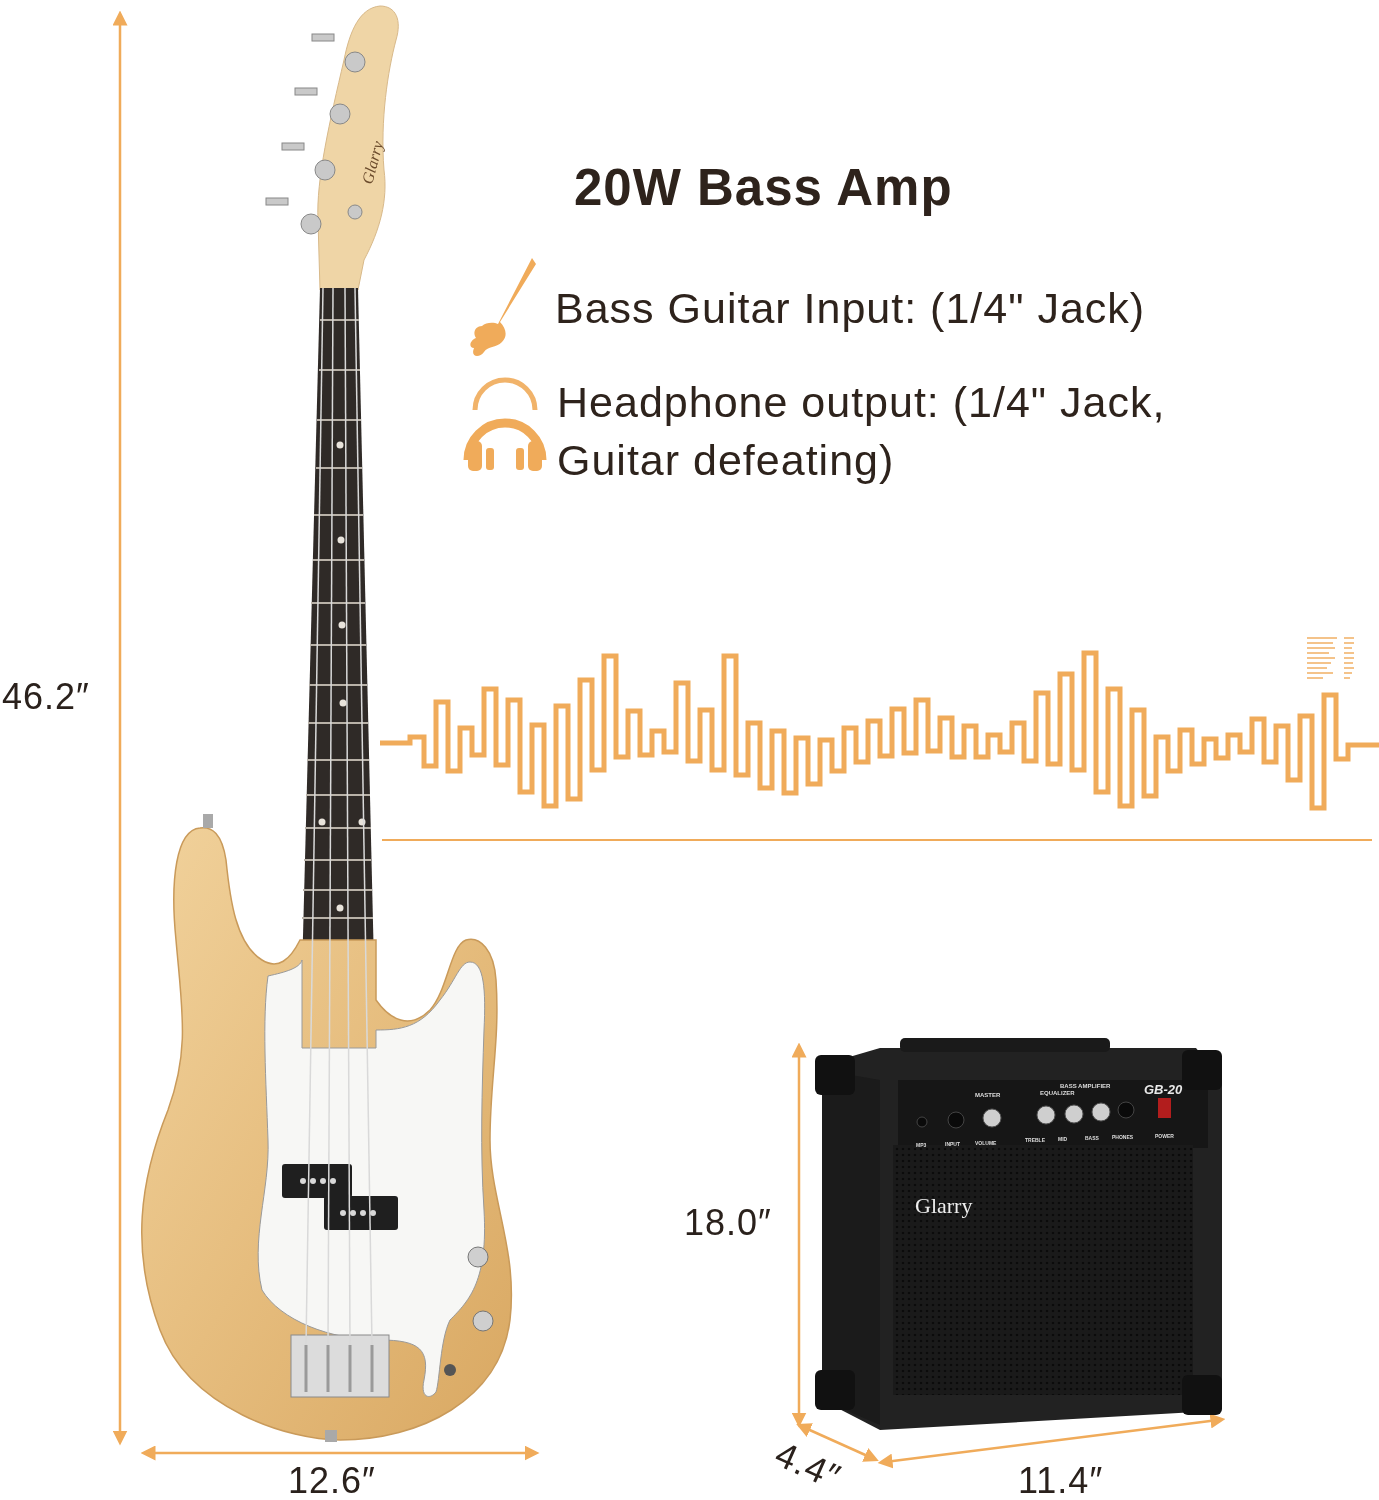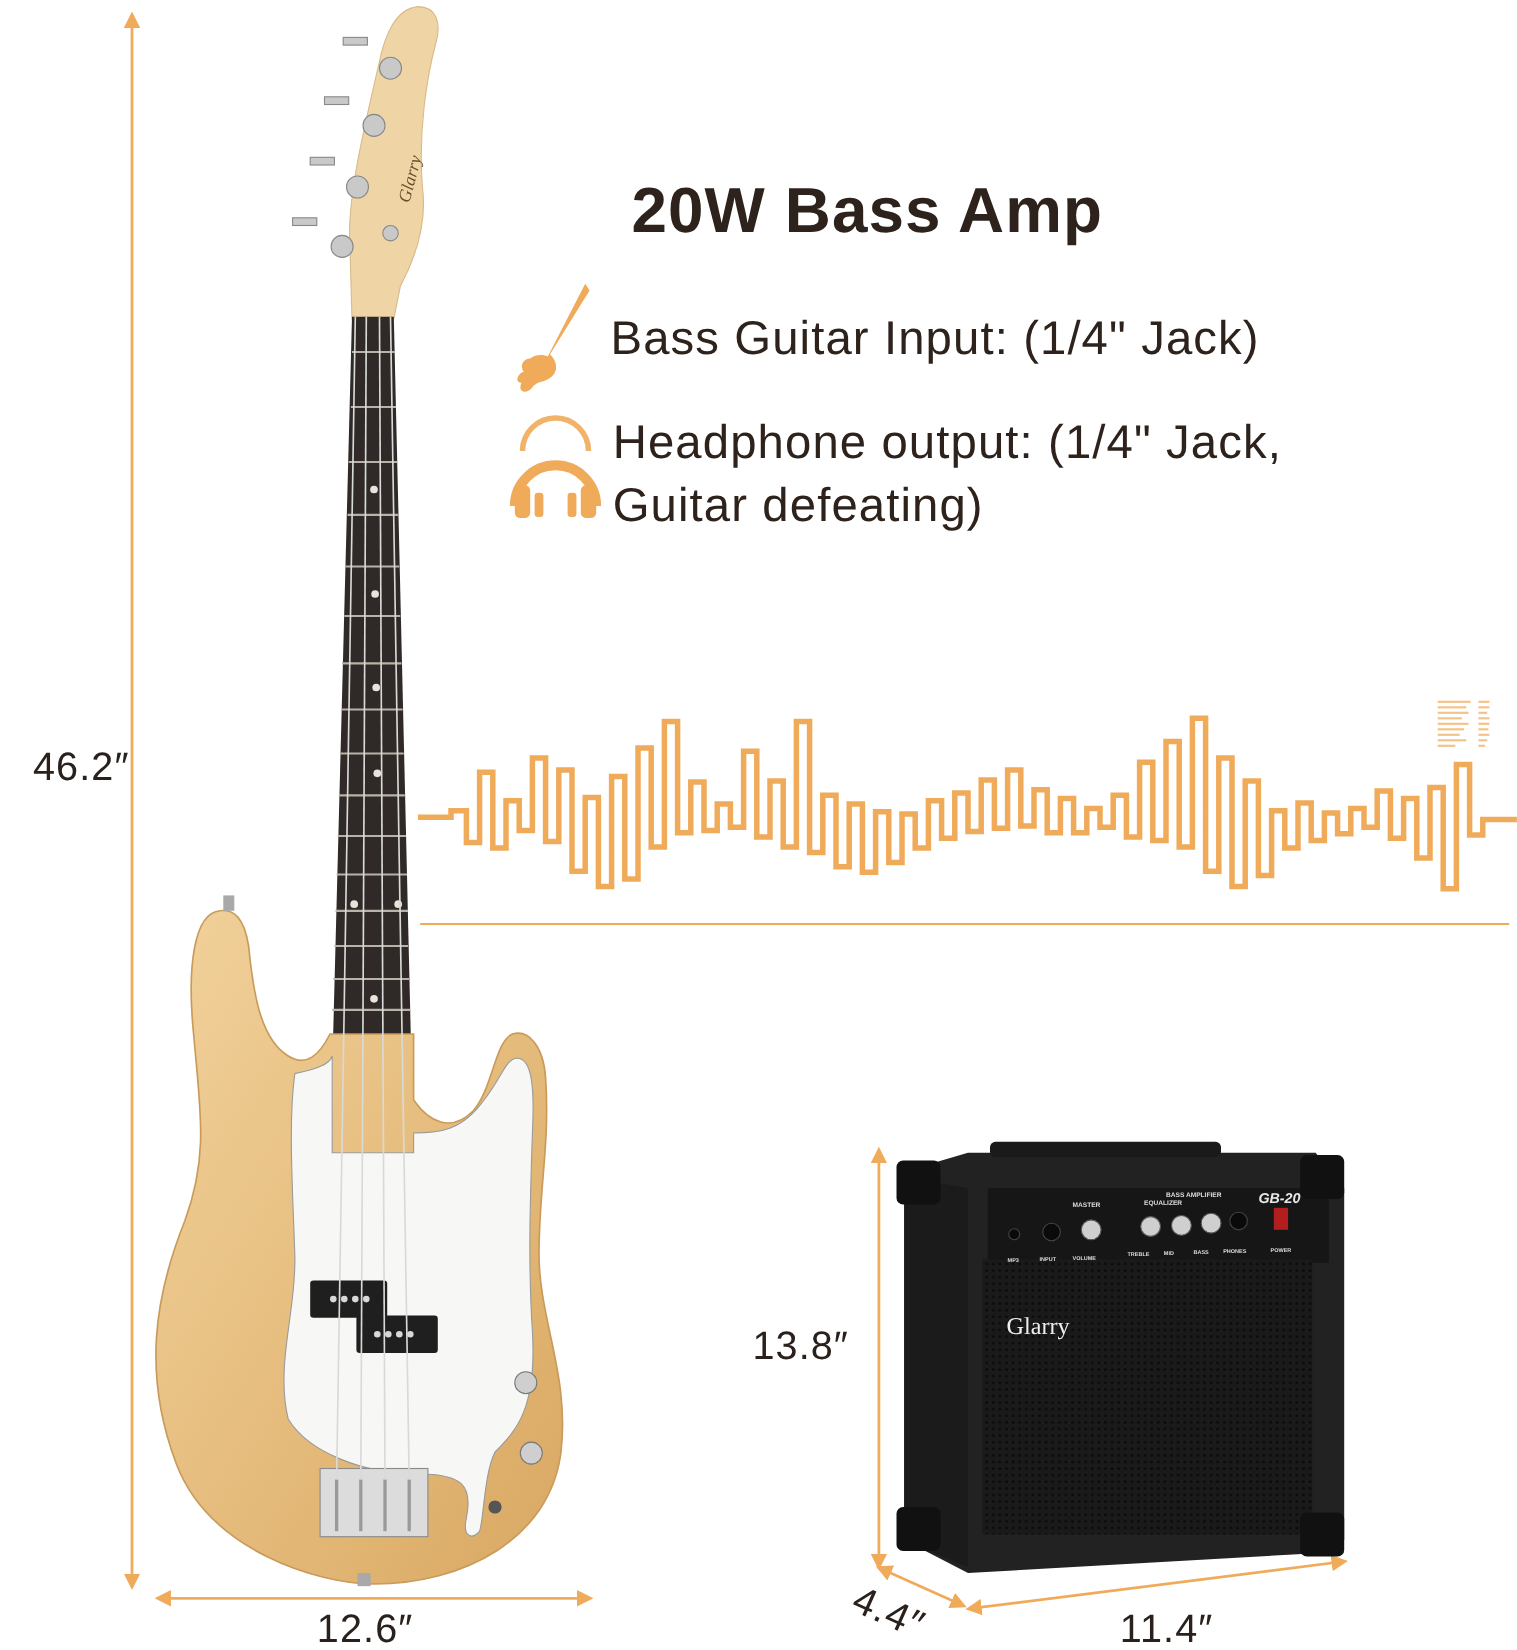--- a/index.html
+++ b/index.html
@@ -1,19 +1,19 @@
 <!DOCTYPE html>
 <html><head>
 <meta charset="utf-8">
 <style>
   html, body { margin:0; padding:0; background:#ffffff; }
   body { width:1379px; height:1500px; position:relative; overflow:hidden;
          font-family:"Liberation Sans", "DejaVu Sans", sans-serif; color:#2a211c; }
   .abs { position:absolute; }
-  .title { left:574px; top:158px; font-size:58px; font-weight:bold; color:#2e231c; letter-spacing:1px; white-space:nowrap; }
+  .title { left:574px; top:158px; font-size:51px; font-weight:bold; color:#2e231c; letter-spacing:1px; white-space:nowrap; }
   .feat { font-size:43px; color:#2e231c; white-space:nowrap; letter-spacing:1px; }
   .dim { font-size:36px; color:#2a211c; white-space:nowrap; letter-spacing:1px; }
   svg { position:absolute; left:0; top:0; }
 </style>
 </head>
 <body>
 
 <svg width="1379" height="1500" viewBox="0 0 1379 1500">
   <defs>
     <marker id="arr" viewBox="0 0 10 10" refX="5" refY="5" markerWidth="6" markerHeight="6" orient="auto-start-reverse">
@@ -222,17 +222,17 @@
     <text x="915" y="1213" font-size="22" font-family="Liberation Serif, serif" fill="#eeeeee">Glarry</text>
   </g>
 </svg>
 
 <div class="abs title">20W Bass Amp</div>
 
 <div class="abs feat" style="left:555px; top:284px;">Bass Guitar Input: (1/4" Jack)</div>
 <div class="abs feat" style="left:557px; top:378px;">Headphone output: (1/4" Jack,</div>
 <div class="abs feat" style="left:557px; top:436px;">Guitar defeating)</div>
 
-<div class="abs dim" style="left:2px; top:676px;margin-left:28px;">46.2″</div>
+<div class="abs dim" style="left:2px; top:676px;">46.2″</div>
 <div class="abs dim" style="left:288px; top:1460px;">12.6″</div>
-<div class="abs dim" style="left:684px; top:1202px;">13.8″</div>
+<div class="abs dim" style="left:684px; top:1202px;">18.0″</div>
 <div class="abs dim" style="left:786px; top:1433px; transform:rotate(24deg); transform-origin:left top;">4.4″</div>
 <div class="abs dim" style="left:1018px; top:1446px;margin-top:14px;">11.4″</div>
 
 </body></html>

